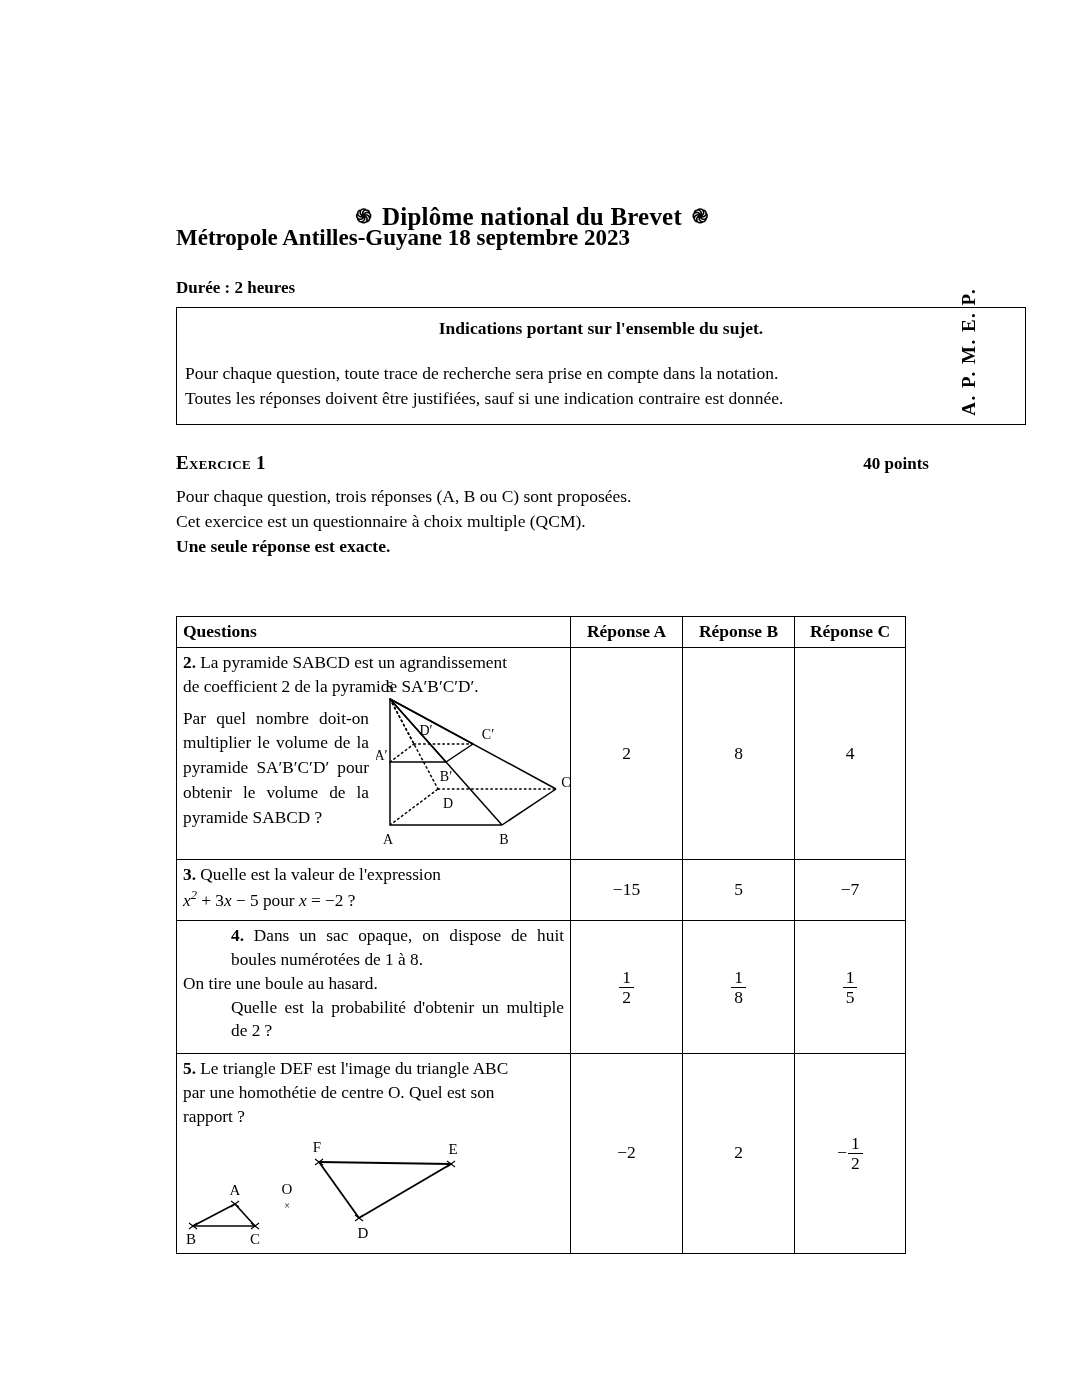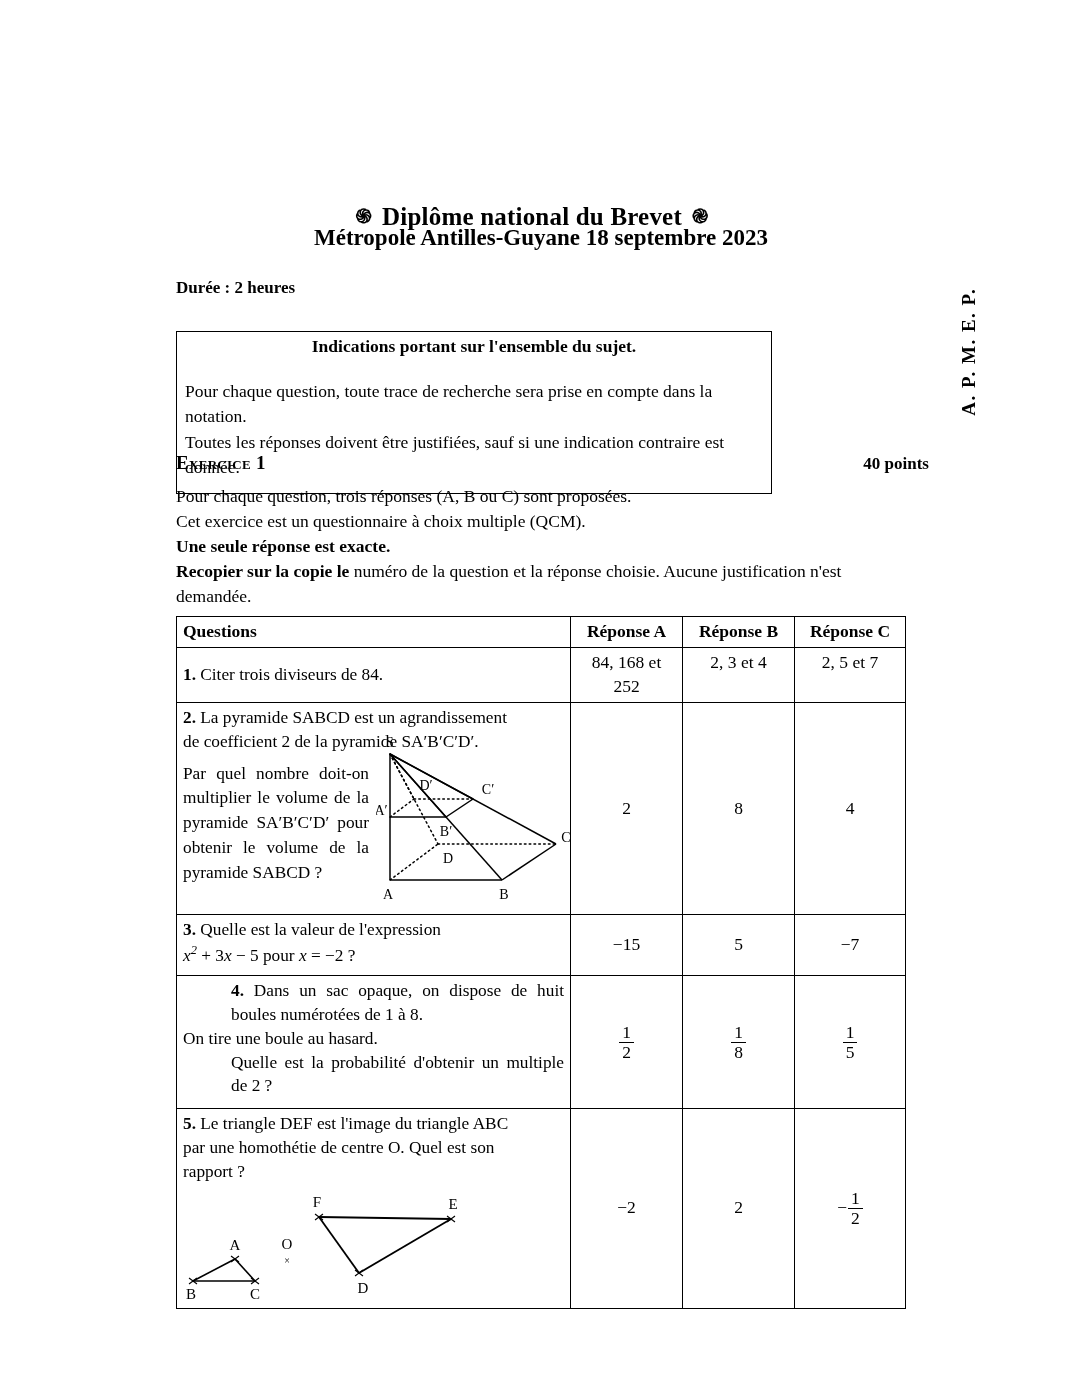--- a/index.html
+++ b/index.html
@@ -53,43 +53,43 @@
     font-size: 20px;
     vertical-align: 2px;
     display: inline-block;
     padding: 0 10px;
   }
   .title-sub {
     position: absolute;
     left: 176px;
     top: 225px;
     width: 730px;
-    text-align: center;
+    text-align: left;
     font-weight: bold;
     font-size: 23px;
   }
   .duration {
     position: absolute;
     left: 176px;
     top: 278px;
     width: 730px;
     text-align: left;
     font-weight: bold;
     font-size: 17px;
   }
 
   
   .indic-box {
     position: absolute;
     left: 176px;
-    top: 331px;
-    width: 596px;
+    top: 307px;
+    width: 850px;
     box-sizing: border-box;
     border: 1.5px solid #000;
-    padding: 4px 6px 12px 6px;
+    padding: 10px 6px 12px 6px;
   }
   .indic-title {
     text-align: center;
     font-weight: bold;
     font-size: 17.5px;
     margin-bottom: 22px;
   }
   .indic-line {
     font-size: 17.5px;
     line-height: 1.45;
@@ -236,52 +236,39 @@
 
   <div class="ex-head">
     <div class="ex-title">Exercice 1</div>
     <div class="ex-points">40 points</div>
   </div>
 
   <div class="intro">
     <div>Pour chaque question, trois réponses (A, B ou C) sont proposées.</div>
     <div>Cet exercice est un questionnaire à choix multiple (QCM).</div>
     <div class="b">Une seule réponse est exacte.</div>
-    <div><span class="b">Recopier sur la copie le</span><span> numéro de la question et la réponse choisie. Aucune justification n'est demandée.</span></div>
   </div>
 
   <table class="qcm">
     <colgroup>
       <col class="col-q">
         <col class="col-a">
         <col class="col-b">
         <col class="col-c">
     </colgroup>
     <thead>
       <tr>
         <th class="th-q">Questions</th>
         <th class="th-ans">Réponse A</th>
         <th class="th-ans">Réponse B</th>
         <th class="th-ans">Réponse C</th>
       </tr>
     </thead>
     <tbody>
 
-      <tr>
-        <td class="qcell" style="height:48px;">
-          <span class="qnum">1.</span>
-          <span>Citer trois diviseurs de 84.</span>
-        </td>
-        <td class="ans" style="vertical-align:top;">
-          <div>84, 168 et</div>
-          <div>252</div>
-        </td>
-        <td class="ans" style="vertical-align:top;">2, 3 et 4</td>
-        <td class="ans" style="vertical-align:top;">2, 5 et 7</td>
-      </tr>
 
       <tr>
         <td class="qcell" style="vertical-align:top;">
           <div class="r2-wrap">
             <div class="r2-top">
               <span class="qnum">2.</span>
               <span>La pyramide SABCD est un agrandissement</span><br>
               <span>de coefficient 2 de la pyramide SA′B′C′D′.</span>
             </div>
             <div class="r2-body">

